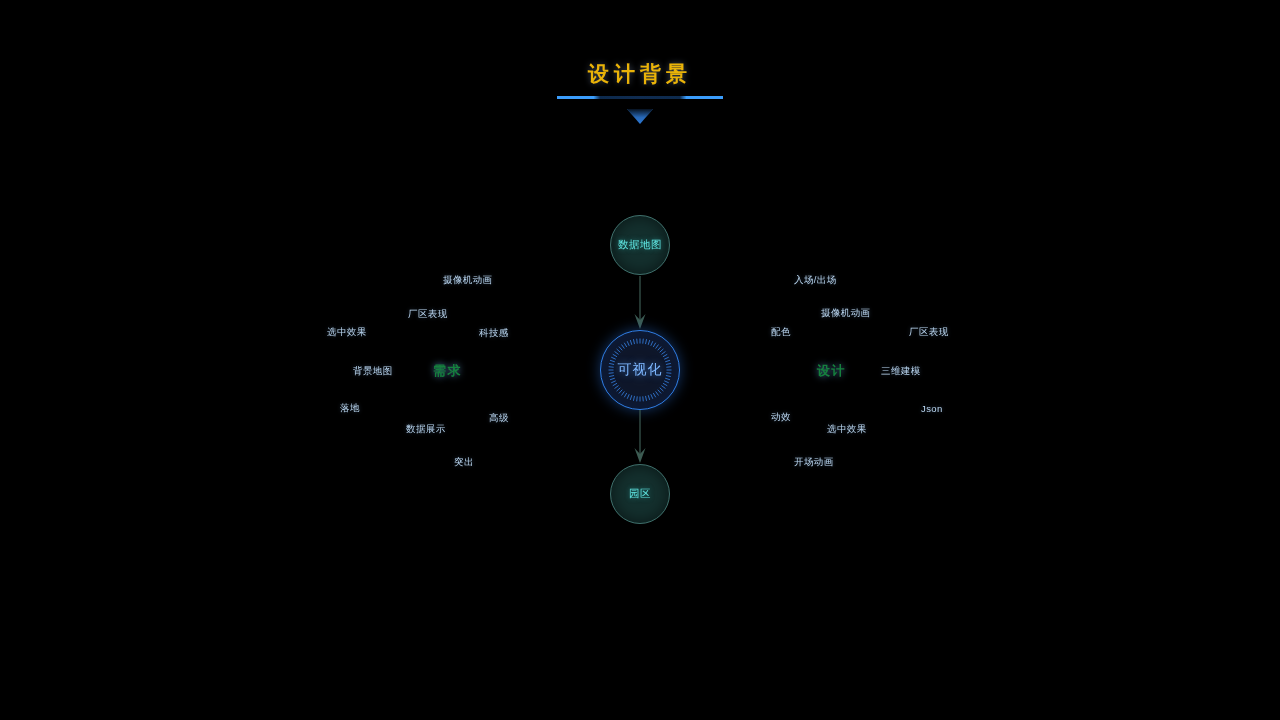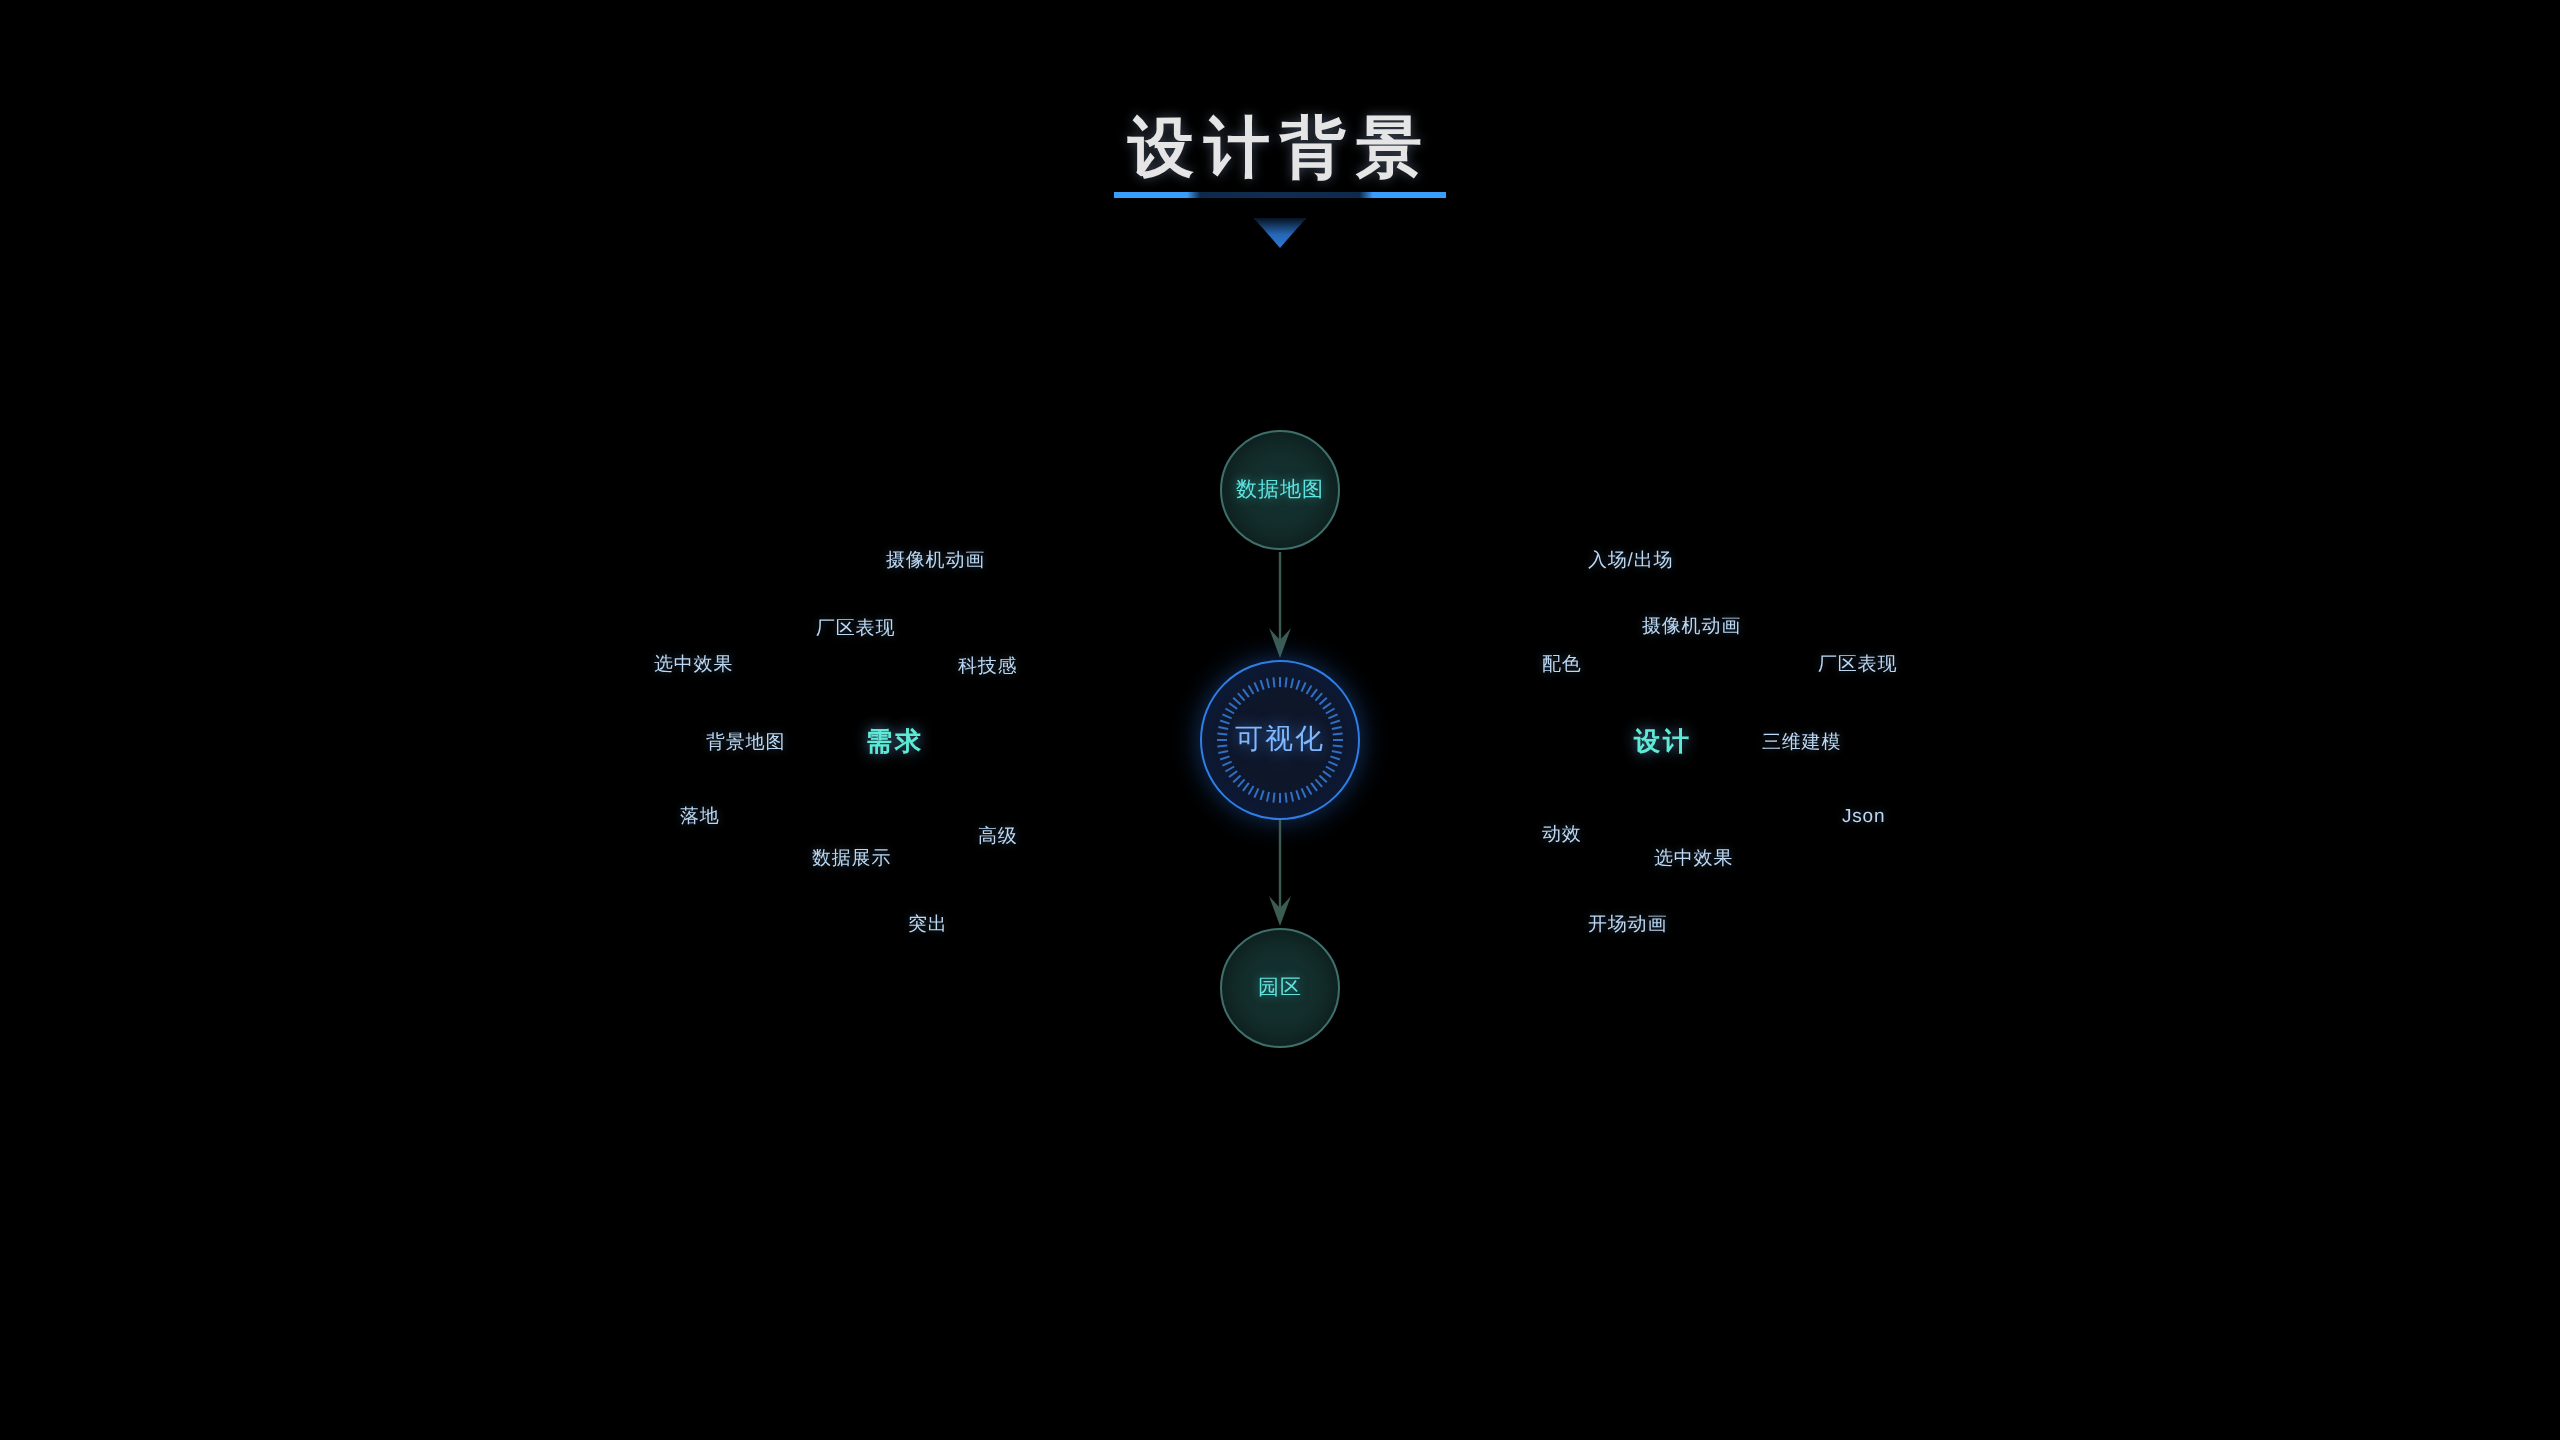--- a/index.html
+++ b/index.html
@@ -21,23 +21,23 @@
     position:absolute;
     left:0; top:0;
     width:1280px;
     text-align:center;
   }
   .title {
     position:absolute;
     left:440px; top:58px;
     width:400px;
     text-align:center;
-    font-size:33px;
+    font-size:21px;
     font-weight:bold;
-    color:#e5e5e5;
+    color:#eab308;
     letter-spacing:5px;
     line-height:32px;
     text-shadow:0 0 6px rgba(180,205,255,.35);
   }
   .divider {
     position:absolute;
     left:557px; top:96px;
     width:166px; height:3px;
     background:linear-gradient(to right,
         #3b9dfb 0%,
@@ -128,21 +128,21 @@
     position:absolute;
     white-space:nowrap;
     color:#bcd8f2;
     font-size:9.5px;
     letter-spacing:.4px;
     text-shadow:0 0 4px rgba(130,180,240,.35);
   }
   .kw.main {
     font-size:13px;
     font-weight:bold;
-    color:#5eead4;
+    color:#15803d;
     letter-spacing:1.5px;
     text-shadow:0 0 7px rgba(120,190,255,.6);
   }
 </style>
 </head>
 <body>
 
 <div class="slide">
 
   <div class="header">

